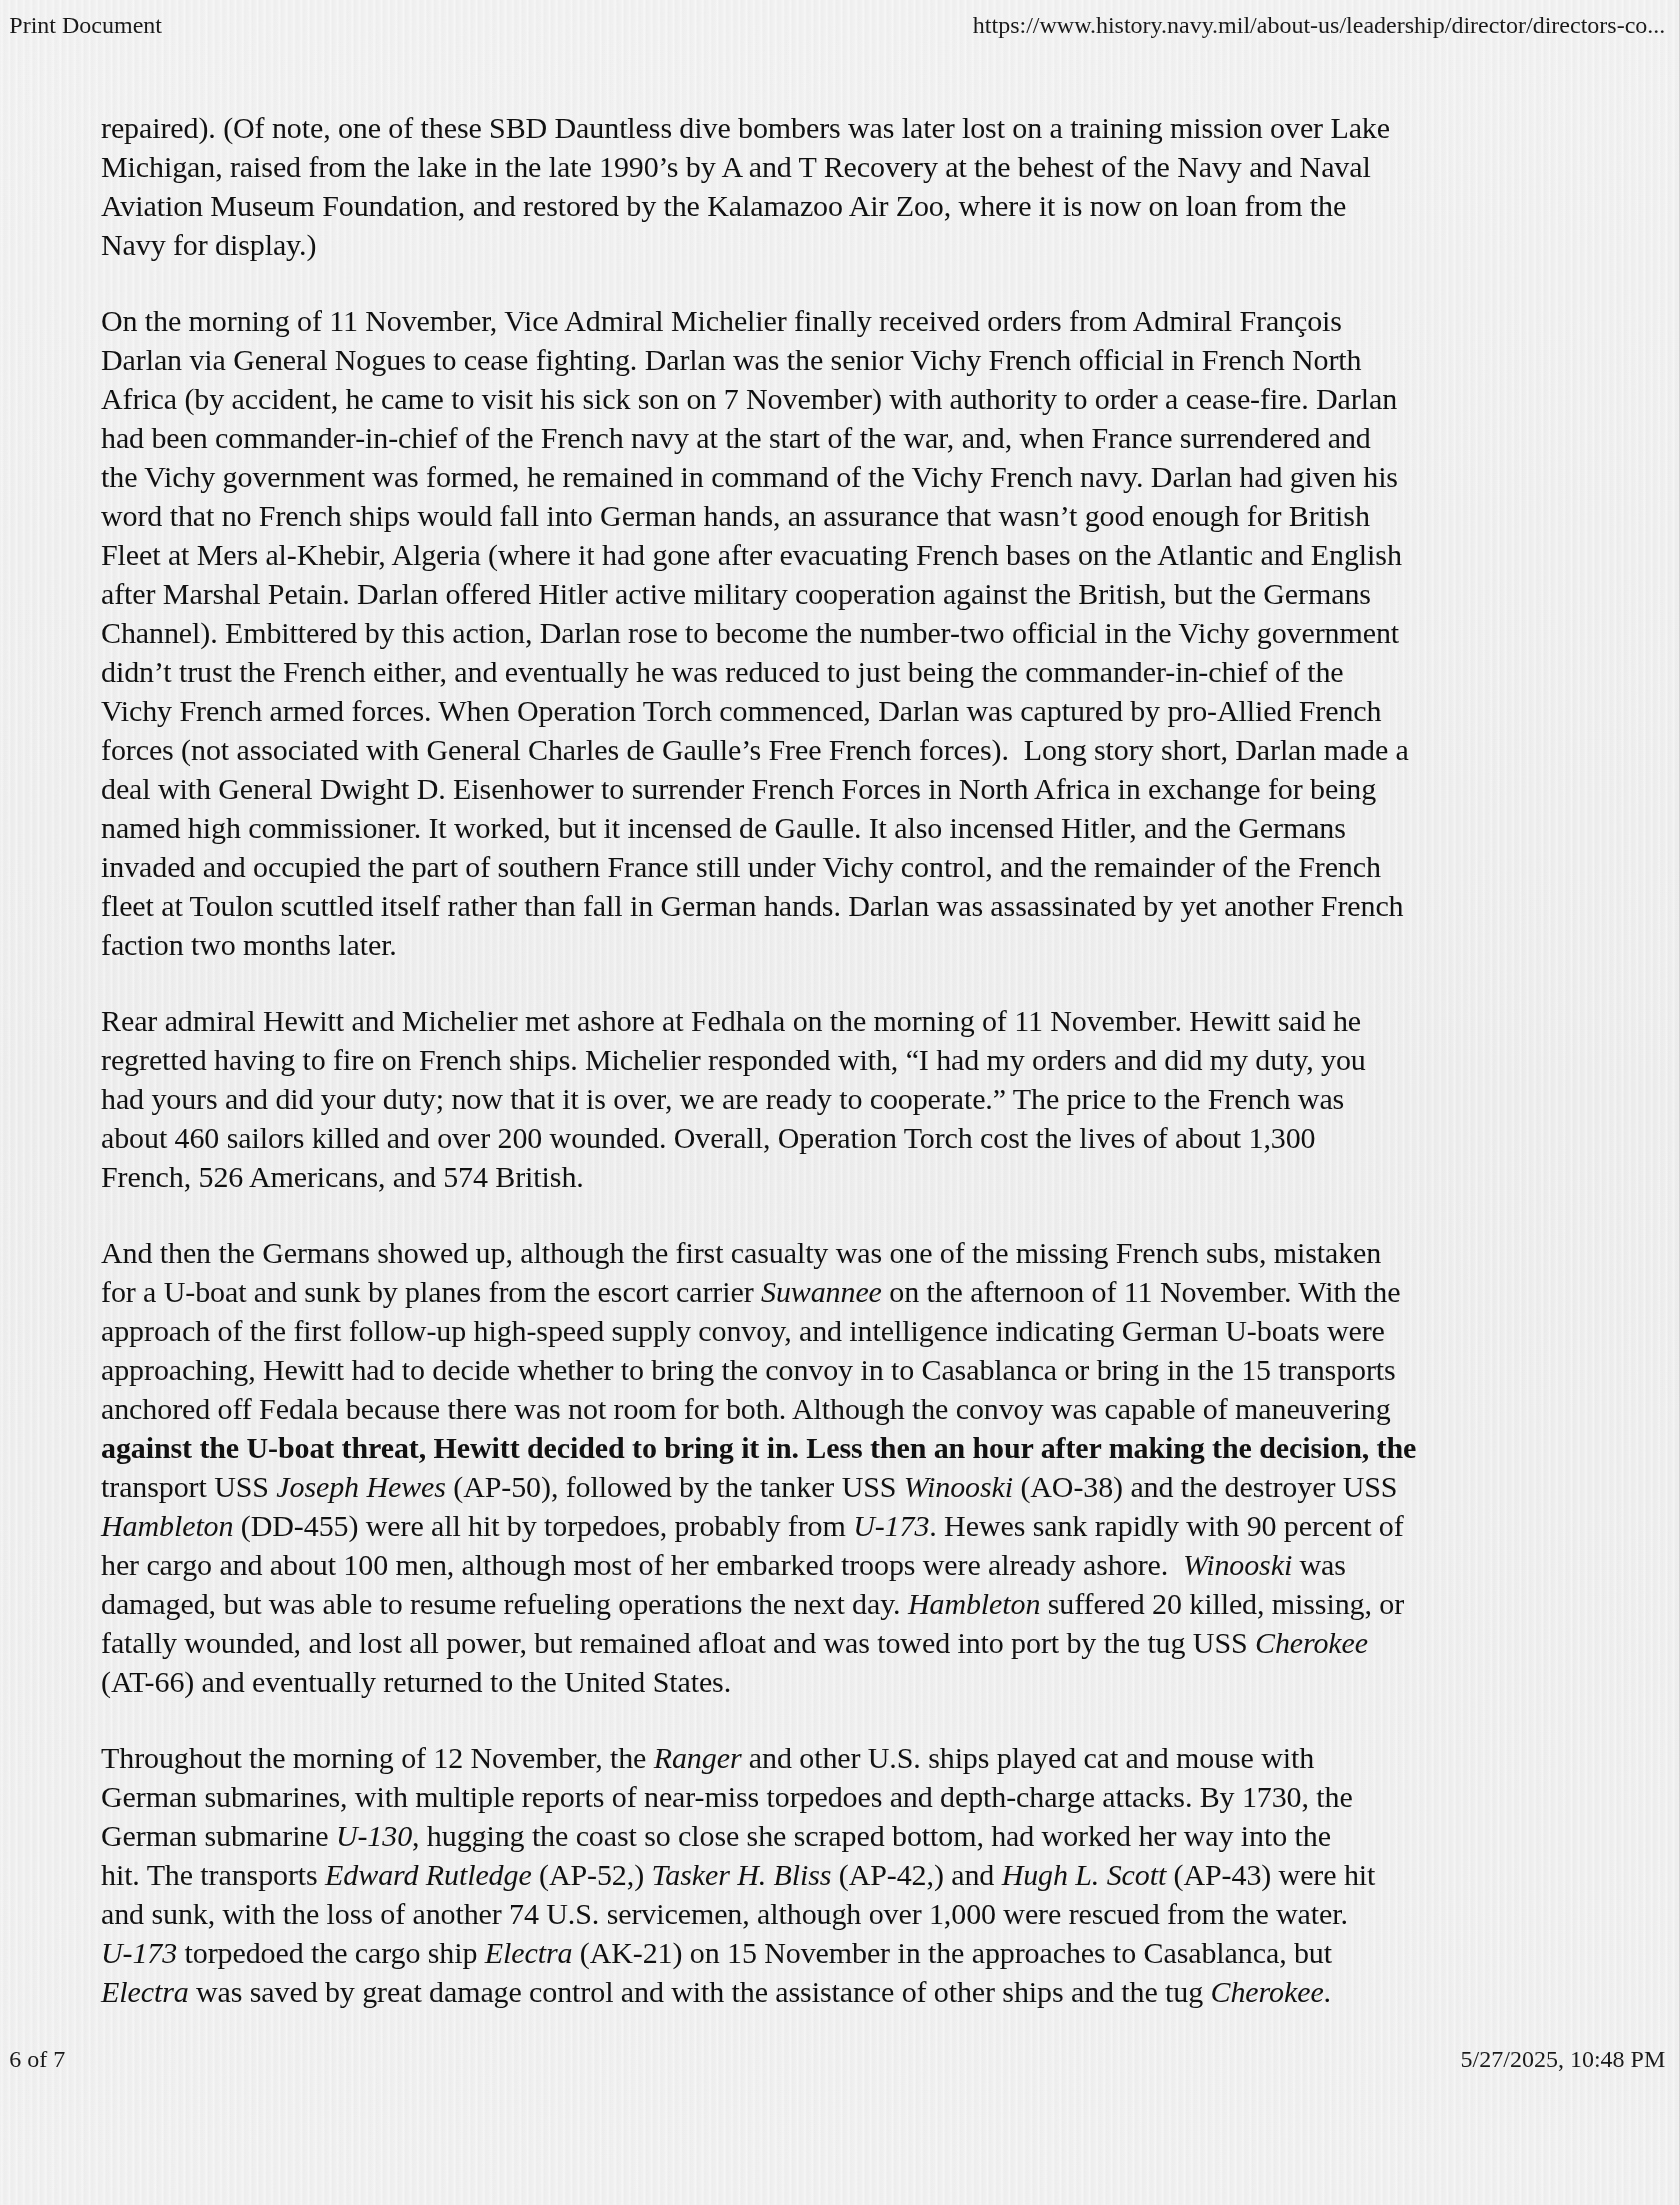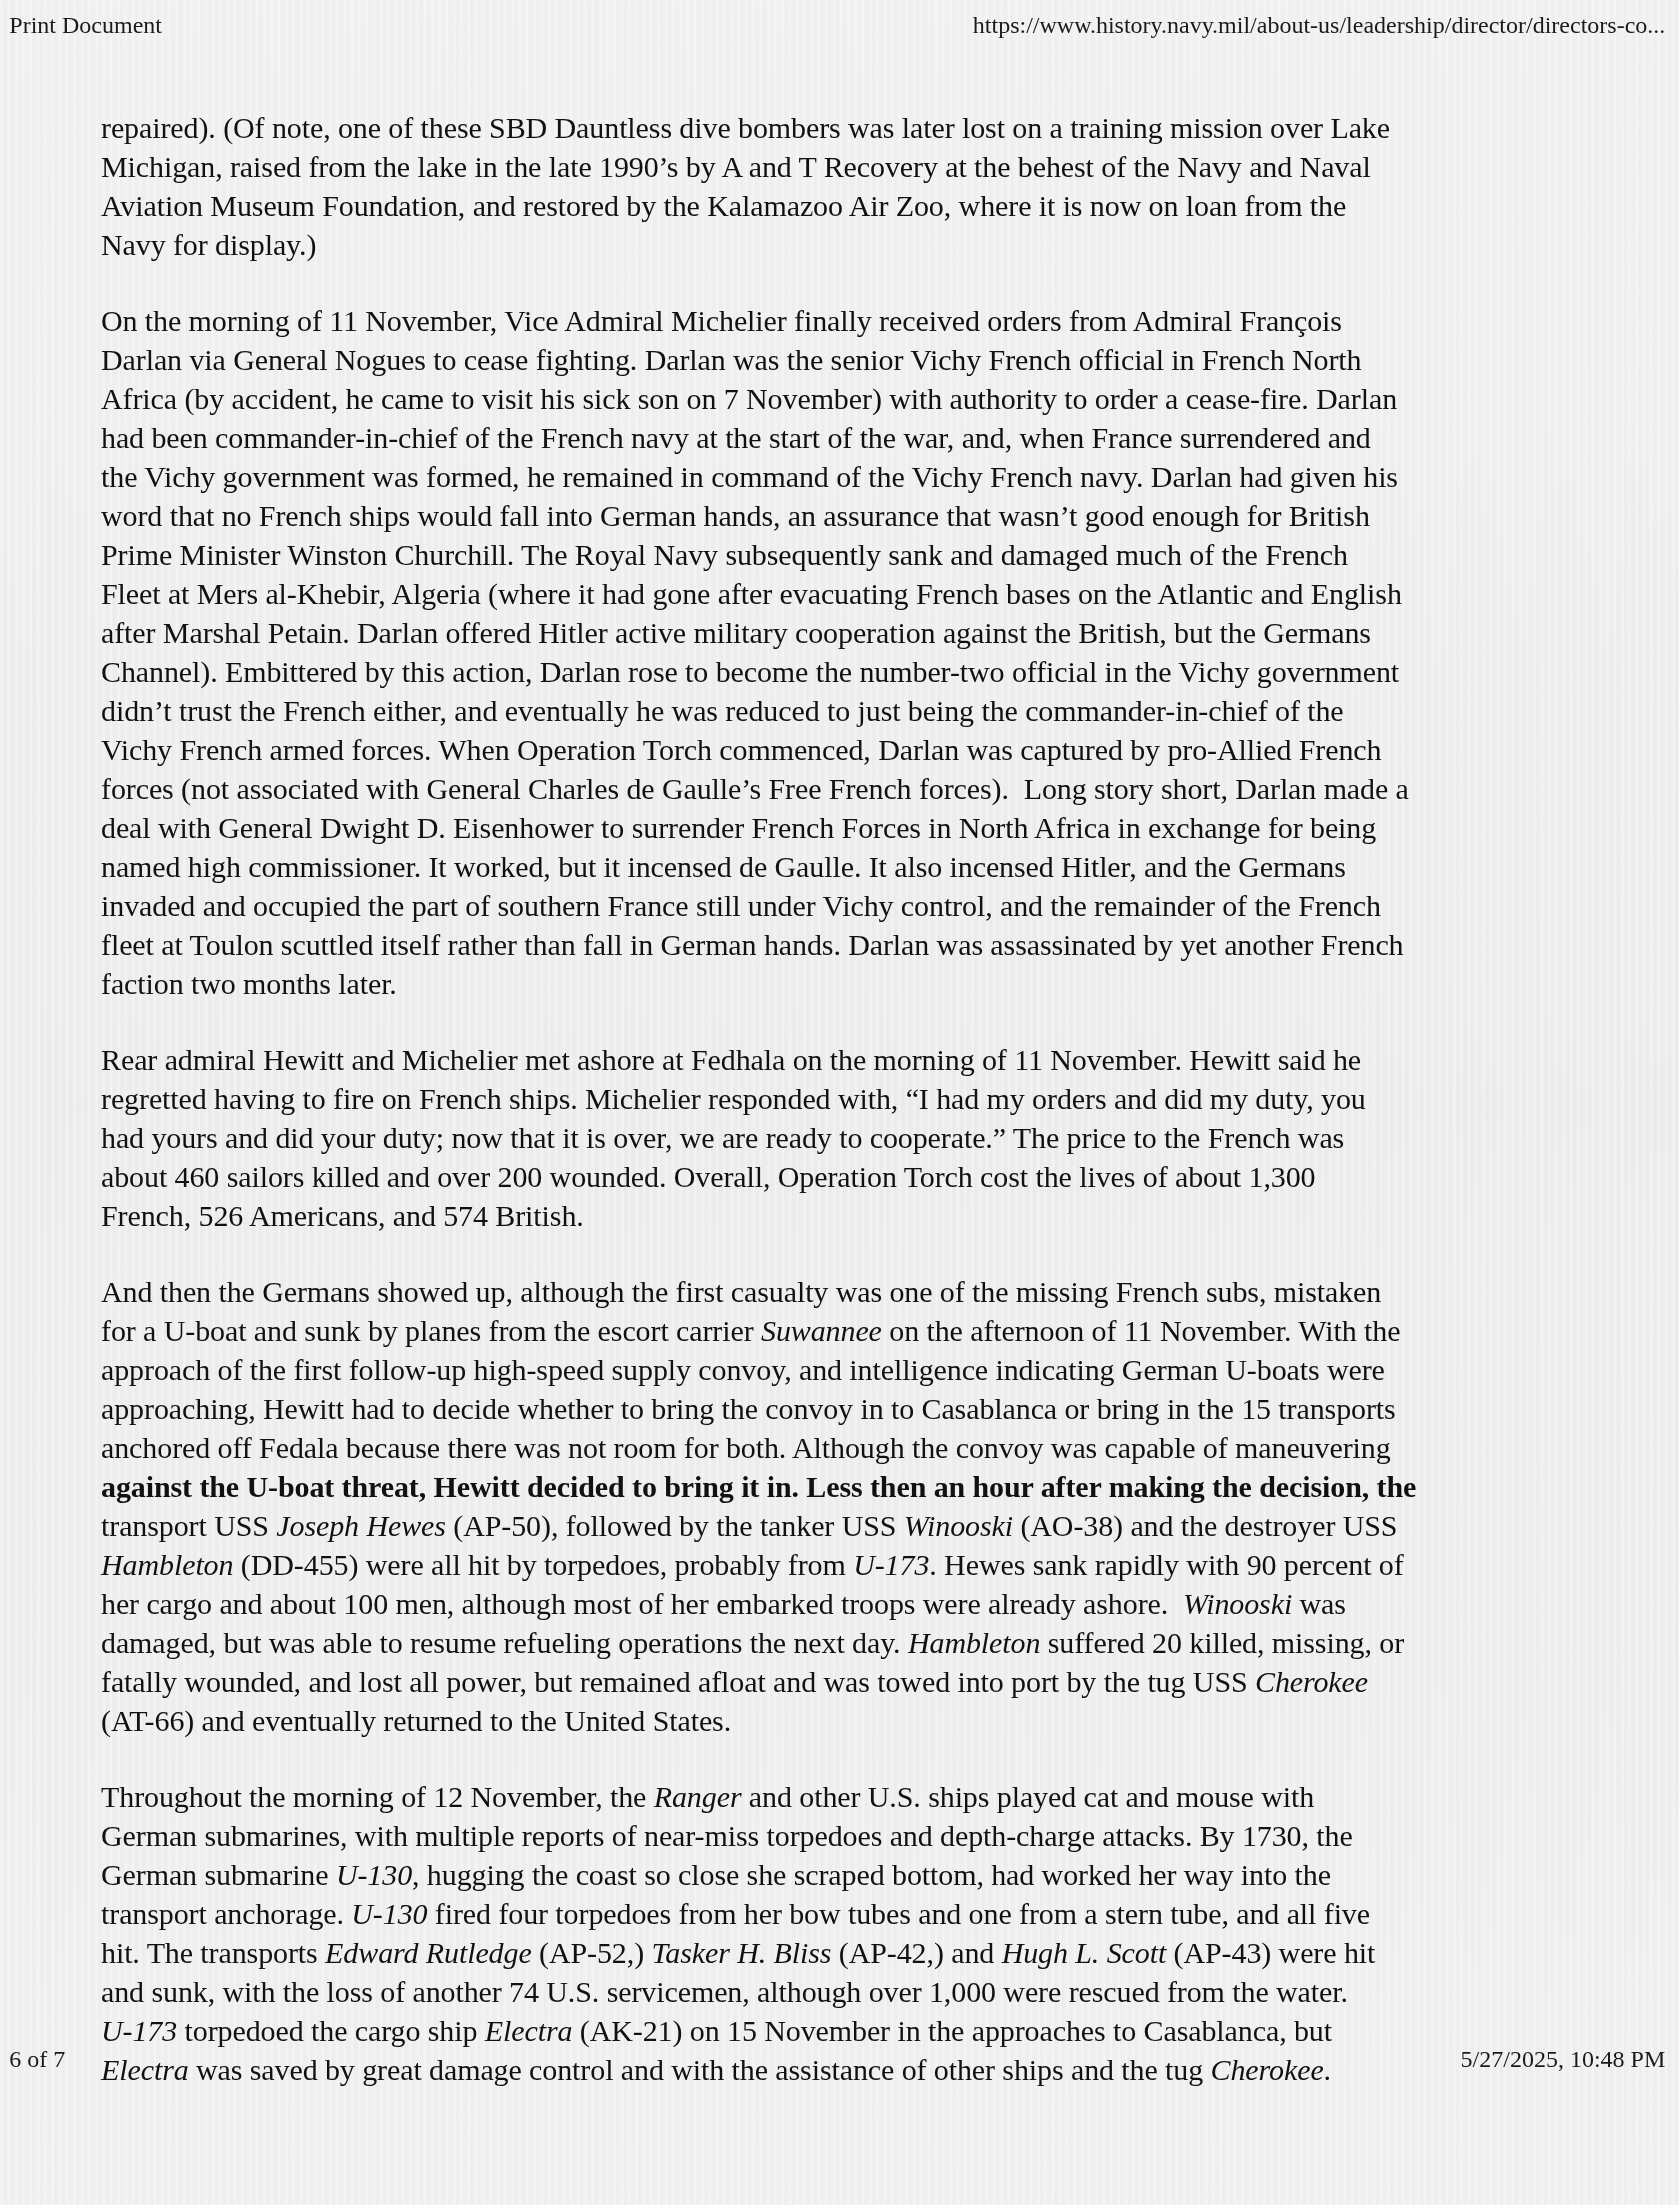--- a/index.html
+++ b/index.html
@@ -70,21 +70,20 @@
       <span class="line"><span style="white-space: pre;">Aviation Museum Foundation, and restored by the Kalamazoo Air Zoo, where it is now on loan from the</span></span>
       <span class="line"><span style="white-space: pre;">Navy for display.)</span></span>
     </div>
     <div class="para">
       <span class="line"><span style="white-space: pre;">On the morning of 11 November, Vice Admiral Michelier finally received orders from Admiral François</span></span>
       <span class="line"><span style="white-space: pre;">Darlan via General Nogues to cease fighting. Darlan was the senior Vichy French official in French North</span></span>
       <span class="line"><span style="white-space: pre;">Africa (by accident, he came to visit his sick son on 7 November) with authority to order a cease-fire. Darlan</span></span>
       <span class="line"><span style="white-space: pre;">had been commander-in-chief of the French navy at the start of the war, and, when France surrendered and</span></span>
       <span class="line"><span style="white-space: pre;">the Vichy government was formed, he remained in command of the Vichy French navy. Darlan had given his</span></span>
       <span class="line"><span style="white-space: pre;">word that no French ships would fall into German hands, an assurance that wasn’t good enough for British</span></span>
-      <span class="line"><span style="white-space: pre;">Prime Minister Winston Churchill. The Royal Navy subsequently sank and damaged much of the French</span></span>
       <span class="line"><span style="white-space: pre;">Fleet at Mers al-Khebir, Algeria (where it had gone after evacuating French bases on the Atlantic and English</span></span>
       <span class="line"><span style="white-space: pre;">after Marshal Petain. Darlan offered Hitler active military cooperation against the British, but the Germans</span></span>
       <span class="line"><span style="white-space: pre;">Channel). Embittered by this action, Darlan rose to become the number-two official in the Vichy government</span></span>
       <span class="line"><span style="white-space: pre;">didn’t trust the French either, and eventually he was reduced to just being the commander-in-chief of the</span></span>
       <span class="line"><span style="white-space: pre;">Vichy French armed forces. When Operation Torch commenced, Darlan was captured by pro-Allied French</span></span>
       <span class="line"><span style="white-space: pre;">forces (not associated with General Charles de Gaulle’s Free French forces).  Long story short, Darlan made a</span></span>
       <span class="line"><span style="white-space: pre;">deal with General Dwight D. Eisenhower to surrender French Forces in North Africa in exchange for being</span></span>
       <span class="line"><span style="white-space: pre;">named high commissioner. It worked, but it incensed de Gaulle. It also incensed Hitler, and the Germans</span></span>
       <span class="line"><span style="white-space: pre;">invaded and occupied the part of southern France still under Vichy control, and the remainder of the French</span></span>
       <span class="line"><span style="white-space: pre;">fleet at Toulon scuttled itself rather than fall in German hands. Darlan was assassinated by yet another French</span></span>
@@ -108,21 +107,20 @@
       <span class="line"><em style="white-space: pre;">Hambleton</em><span style="white-space: pre;"> (DD-455) were all hit by torpedoes, probably from </span><em style="white-space: pre;">U-173</em><span style="white-space: pre;">. Hewes sank rapidly with 90 percent of</span></span>
       <span class="line"><span style="white-space: pre;">her cargo and about 100 men, although most of her embarked troops were already ashore.  </span><em style="white-space: pre;">Winooski</em><span style="white-space: pre;"> was</span></span>
       <span class="line"><span style="white-space: pre;">damaged, but was able to resume refueling operations the next day. </span><em style="white-space: pre;">Hambleton</em><span style="white-space: pre;"> suffered 20 killed, missing, or</span></span>
       <span class="line"><span style="white-space: pre;">fatally wounded, and lost all power, but remained afloat and was towed into port by the tug USS </span><em style="white-space: pre;">Cherokee</em></span>
       <span class="line"><span style="white-space: pre;">(AT-66) and eventually returned to the United States.</span></span>
     </div>
     <div class="para">
       <span class="line"><span style="white-space: pre;">Throughout the morning of 12 November, the </span><em style="white-space: pre;">Ranger</em><span style="white-space: pre;"> and other U.S. ships played cat and mouse with</span></span>
       <span class="line"><span style="white-space: pre;">German submarines, with multiple reports of near-miss torpedoes and depth-charge attacks. By 1730, the</span></span>
       <span class="line"><span style="white-space: pre;">German submarine </span><em style="white-space: pre;">U-130</em><span style="white-space: pre;">, hugging the coast so close she scraped bottom, had worked her way into the</span></span>
-      <span class="line"><span style="white-space: pre;">transport anchorage. </span><em style="white-space: pre;">U-130</em><span style="white-space: pre;"> fired four torpedoes from her bow tubes and one from a stern tube, and all five</span></span>
       <span class="line"><span style="white-space: pre;">hit. The transports </span><em style="white-space: pre;">Edward Rutledge</em><span style="white-space: pre;"> (AP-52,) </span><em style="white-space: pre;">Tasker H. Bliss</em><span style="white-space: pre;"> (AP-42,) and </span><em style="white-space: pre;">Hugh L. Scott</em><span style="white-space: pre;"> (AP-43) were hit</span></span>
       <span class="line"><span style="white-space: pre;">and sunk, with the loss of another 74 U.S. servicemen, although over 1,000 were rescued from the water.</span></span>
       <span class="line"><em style="white-space: pre;">U-173</em><span style="white-space: pre;"> torpedoed the cargo ship </span><em style="white-space: pre;">Electra</em><span style="white-space: pre;"> (AK-21) on 15 November in the approaches to Casablanca, but</span></span>
       <span class="line"><em style="white-space: pre;">Electra</em><span style="white-space: pre;"> was saved by great damage control and with the assistance of other ships and the tug </span><em style="white-space: pre;">Cherokee</em><span style="white-space: pre;">.</span></span>
     </div>
   </div>
 
 <div class="footer-left">6 of 7</div>
 <div class="footer-right">5/27/2025, 10:48 PM</div>
 

